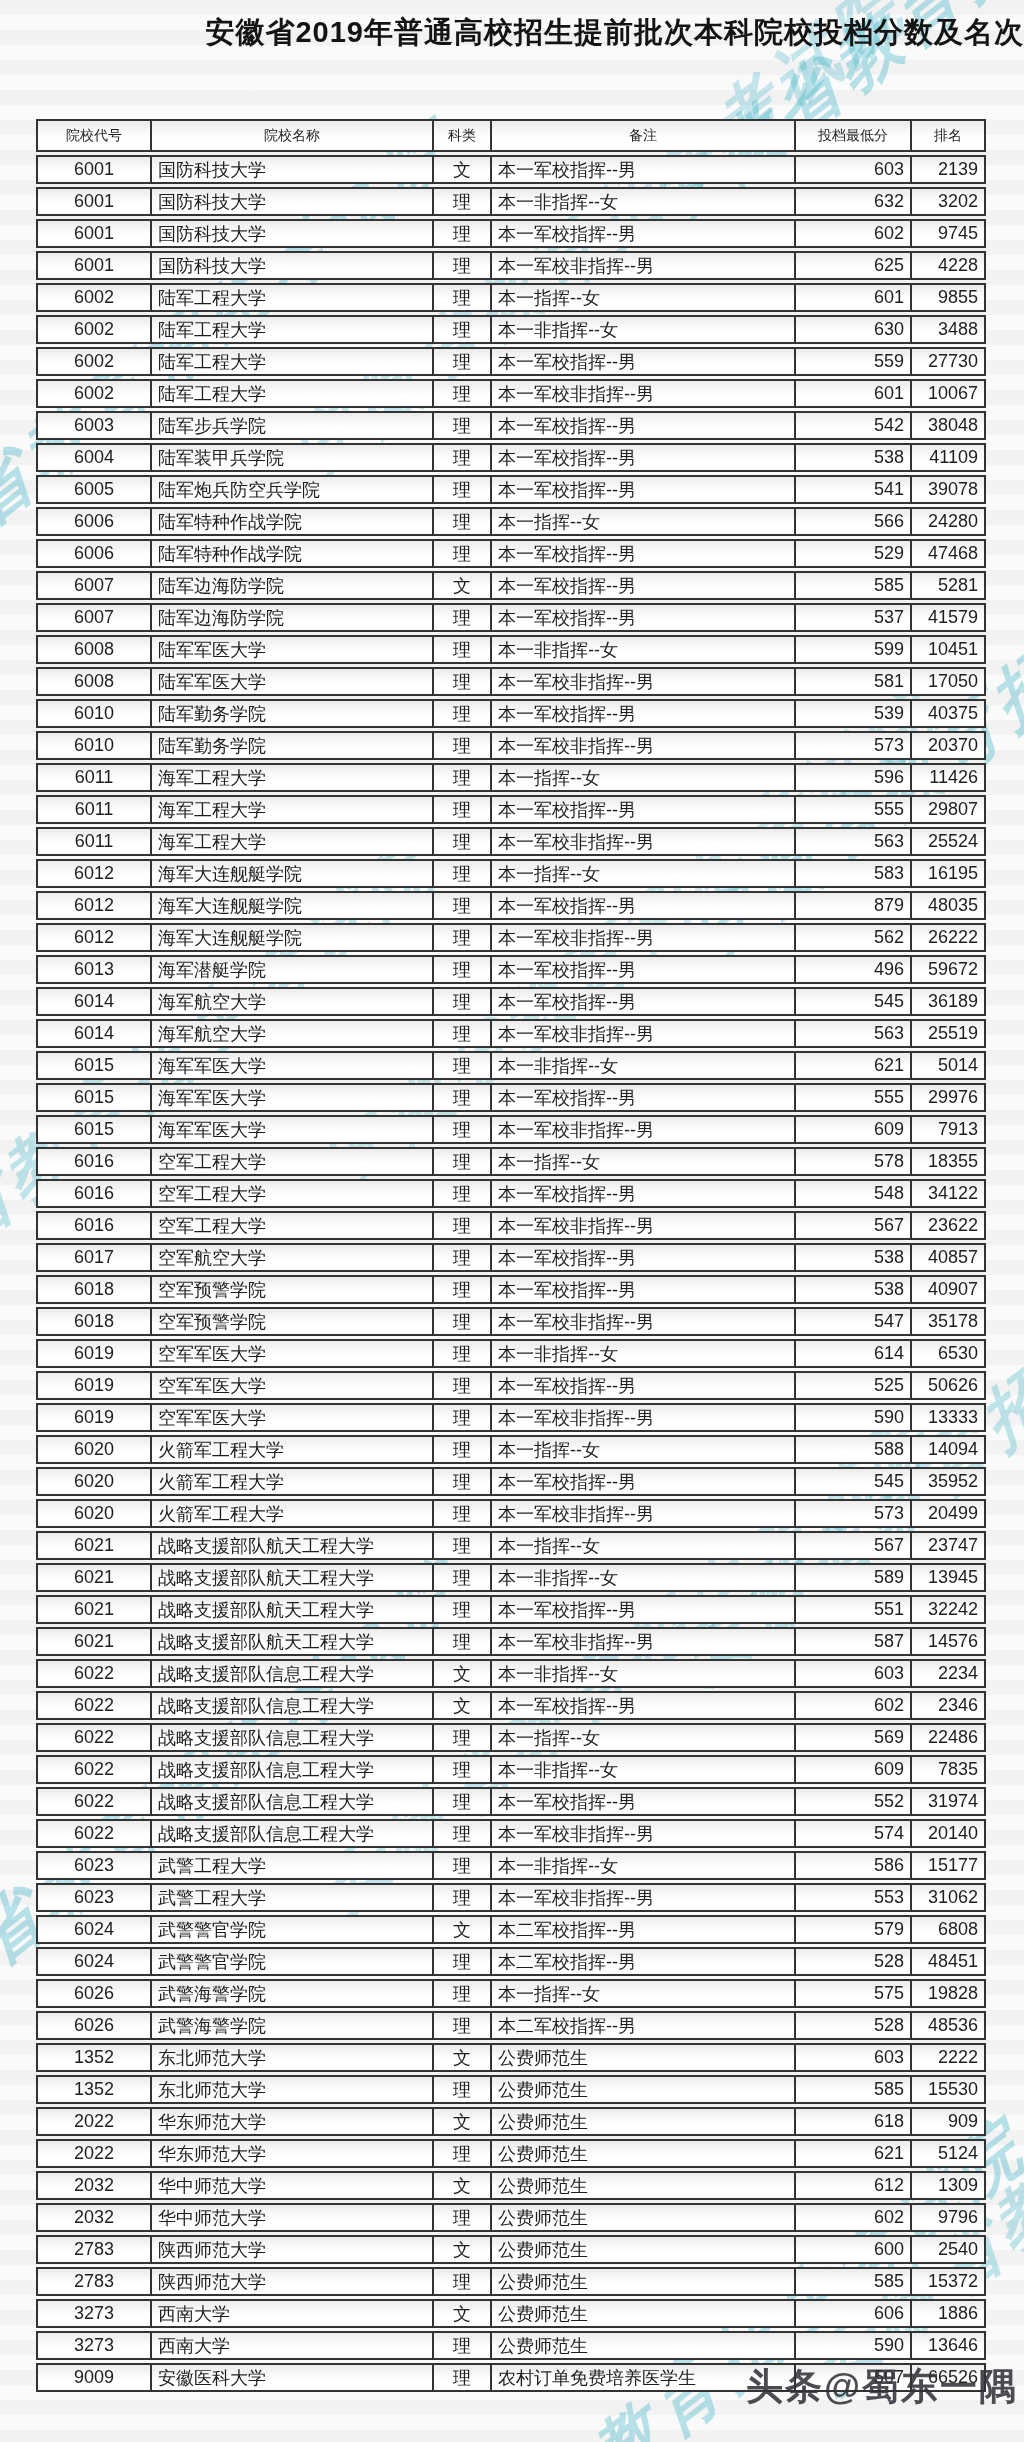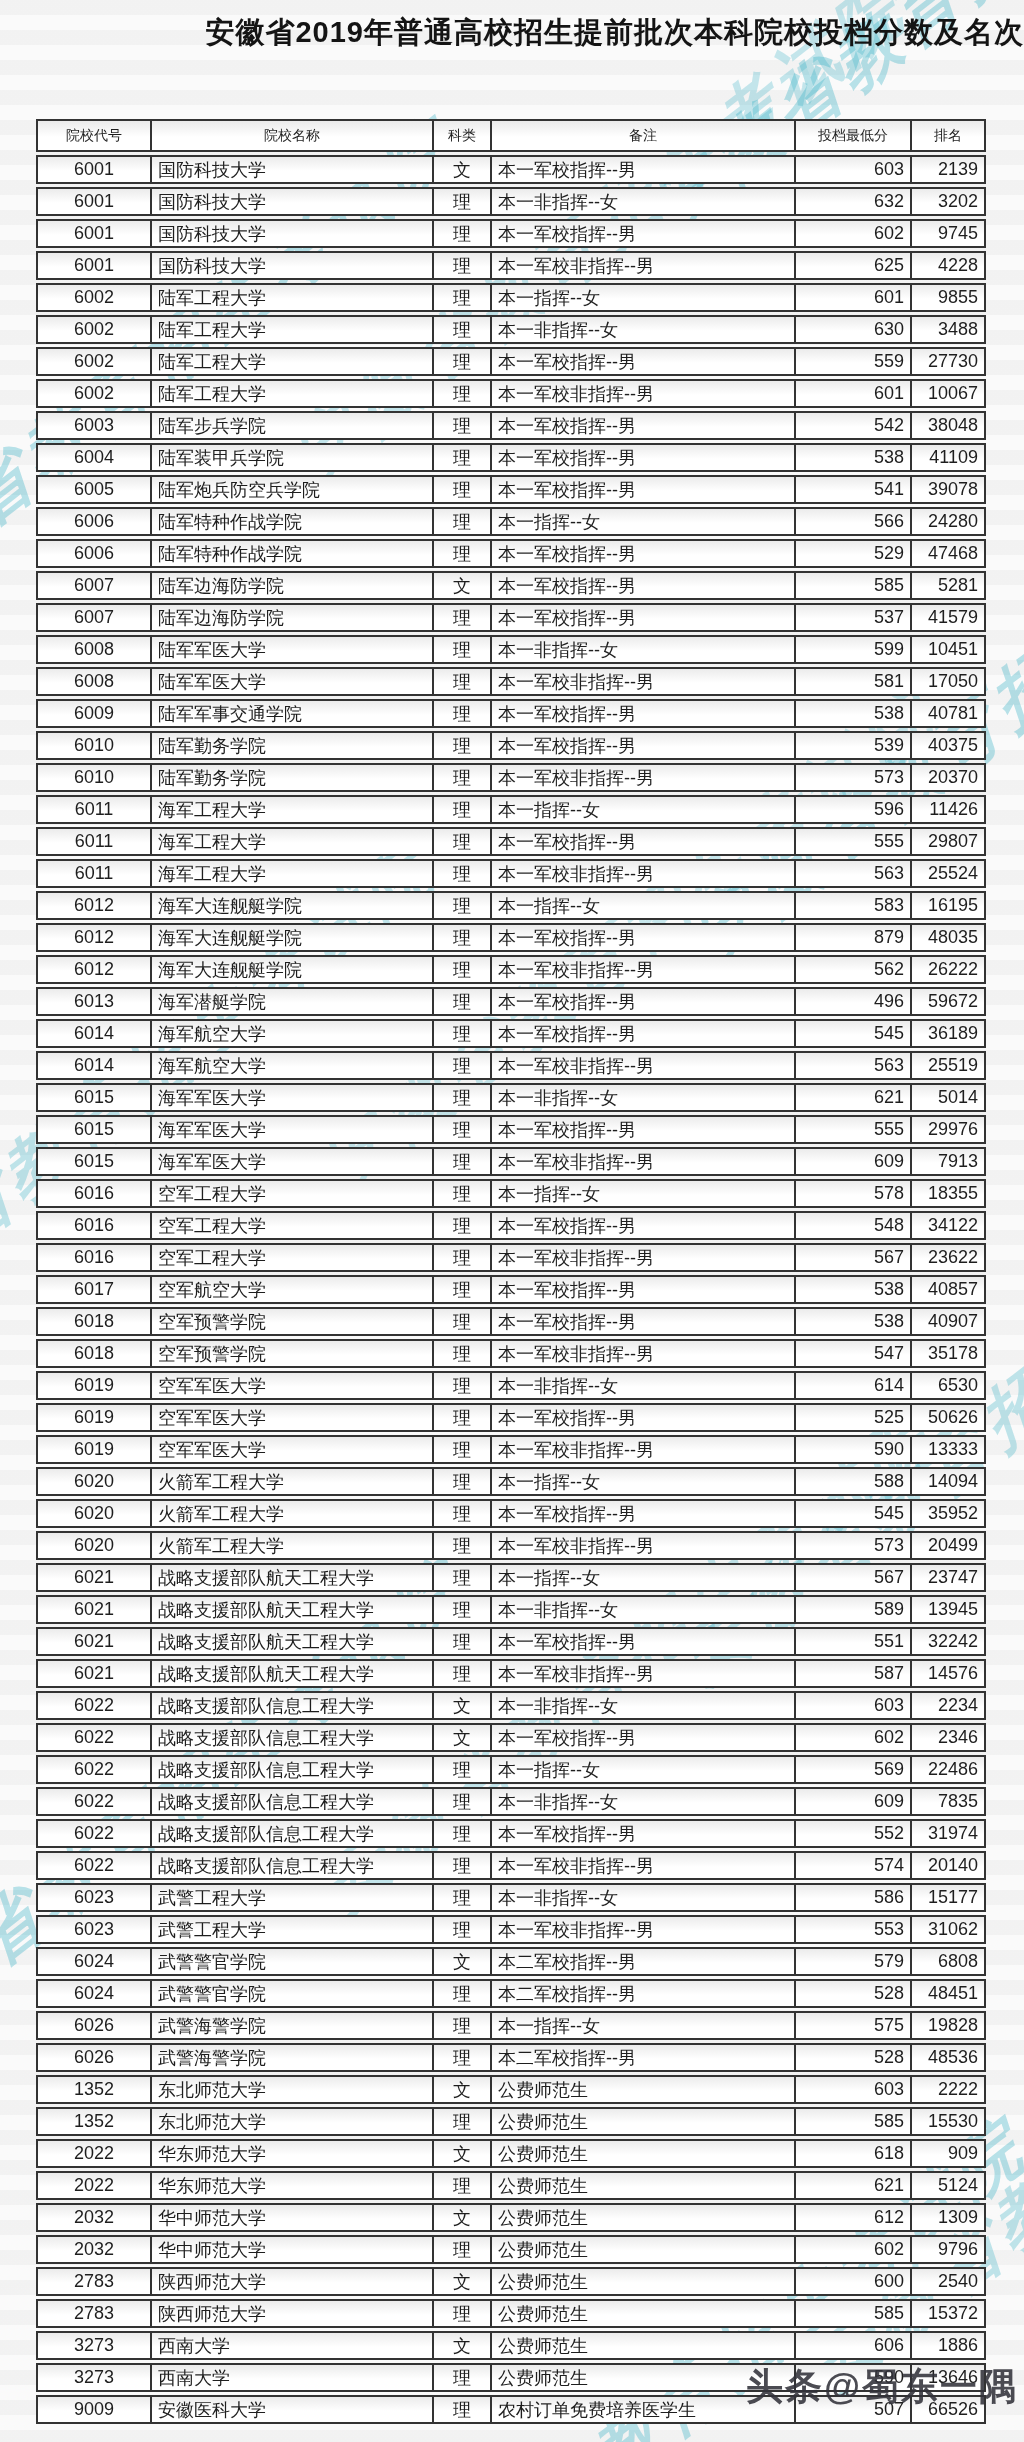--- a/index.html
+++ b/index.html
@@ -244,28 +244,20 @@
         </tr>
         <tr>
           <td class="c-code">6008</td>
           <td class="c-name">陆军军医大学</td>
           <td class="c-cat">理</td>
           <td class="c-note">本一军校非指挥--男</td>
           <td class="c-score">581</td>
           <td class="c-rank">17050</td>
         </tr>
         <tr>
-          <td class="c-code">6009</td>
-          <td class="c-name">陆军军事交通学院</td>
-          <td class="c-cat">理</td>
-          <td class="c-note">本一军校指挥--男</td>
-          <td class="c-score">538</td>
-          <td class="c-rank">40781</td>
-        </tr>
-        <tr>
           <td class="c-code">6010</td>
           <td class="c-name">陆军勤务学院</td>
           <td class="c-cat">理</td>
           <td class="c-note">本一军校指挥--男</td>
           <td class="c-score">539</td>
           <td class="c-rank">40375</td>
         </tr>
         <tr>
           <td class="c-code">6010</td>
           <td class="c-name">陆军勤务学院</td>

